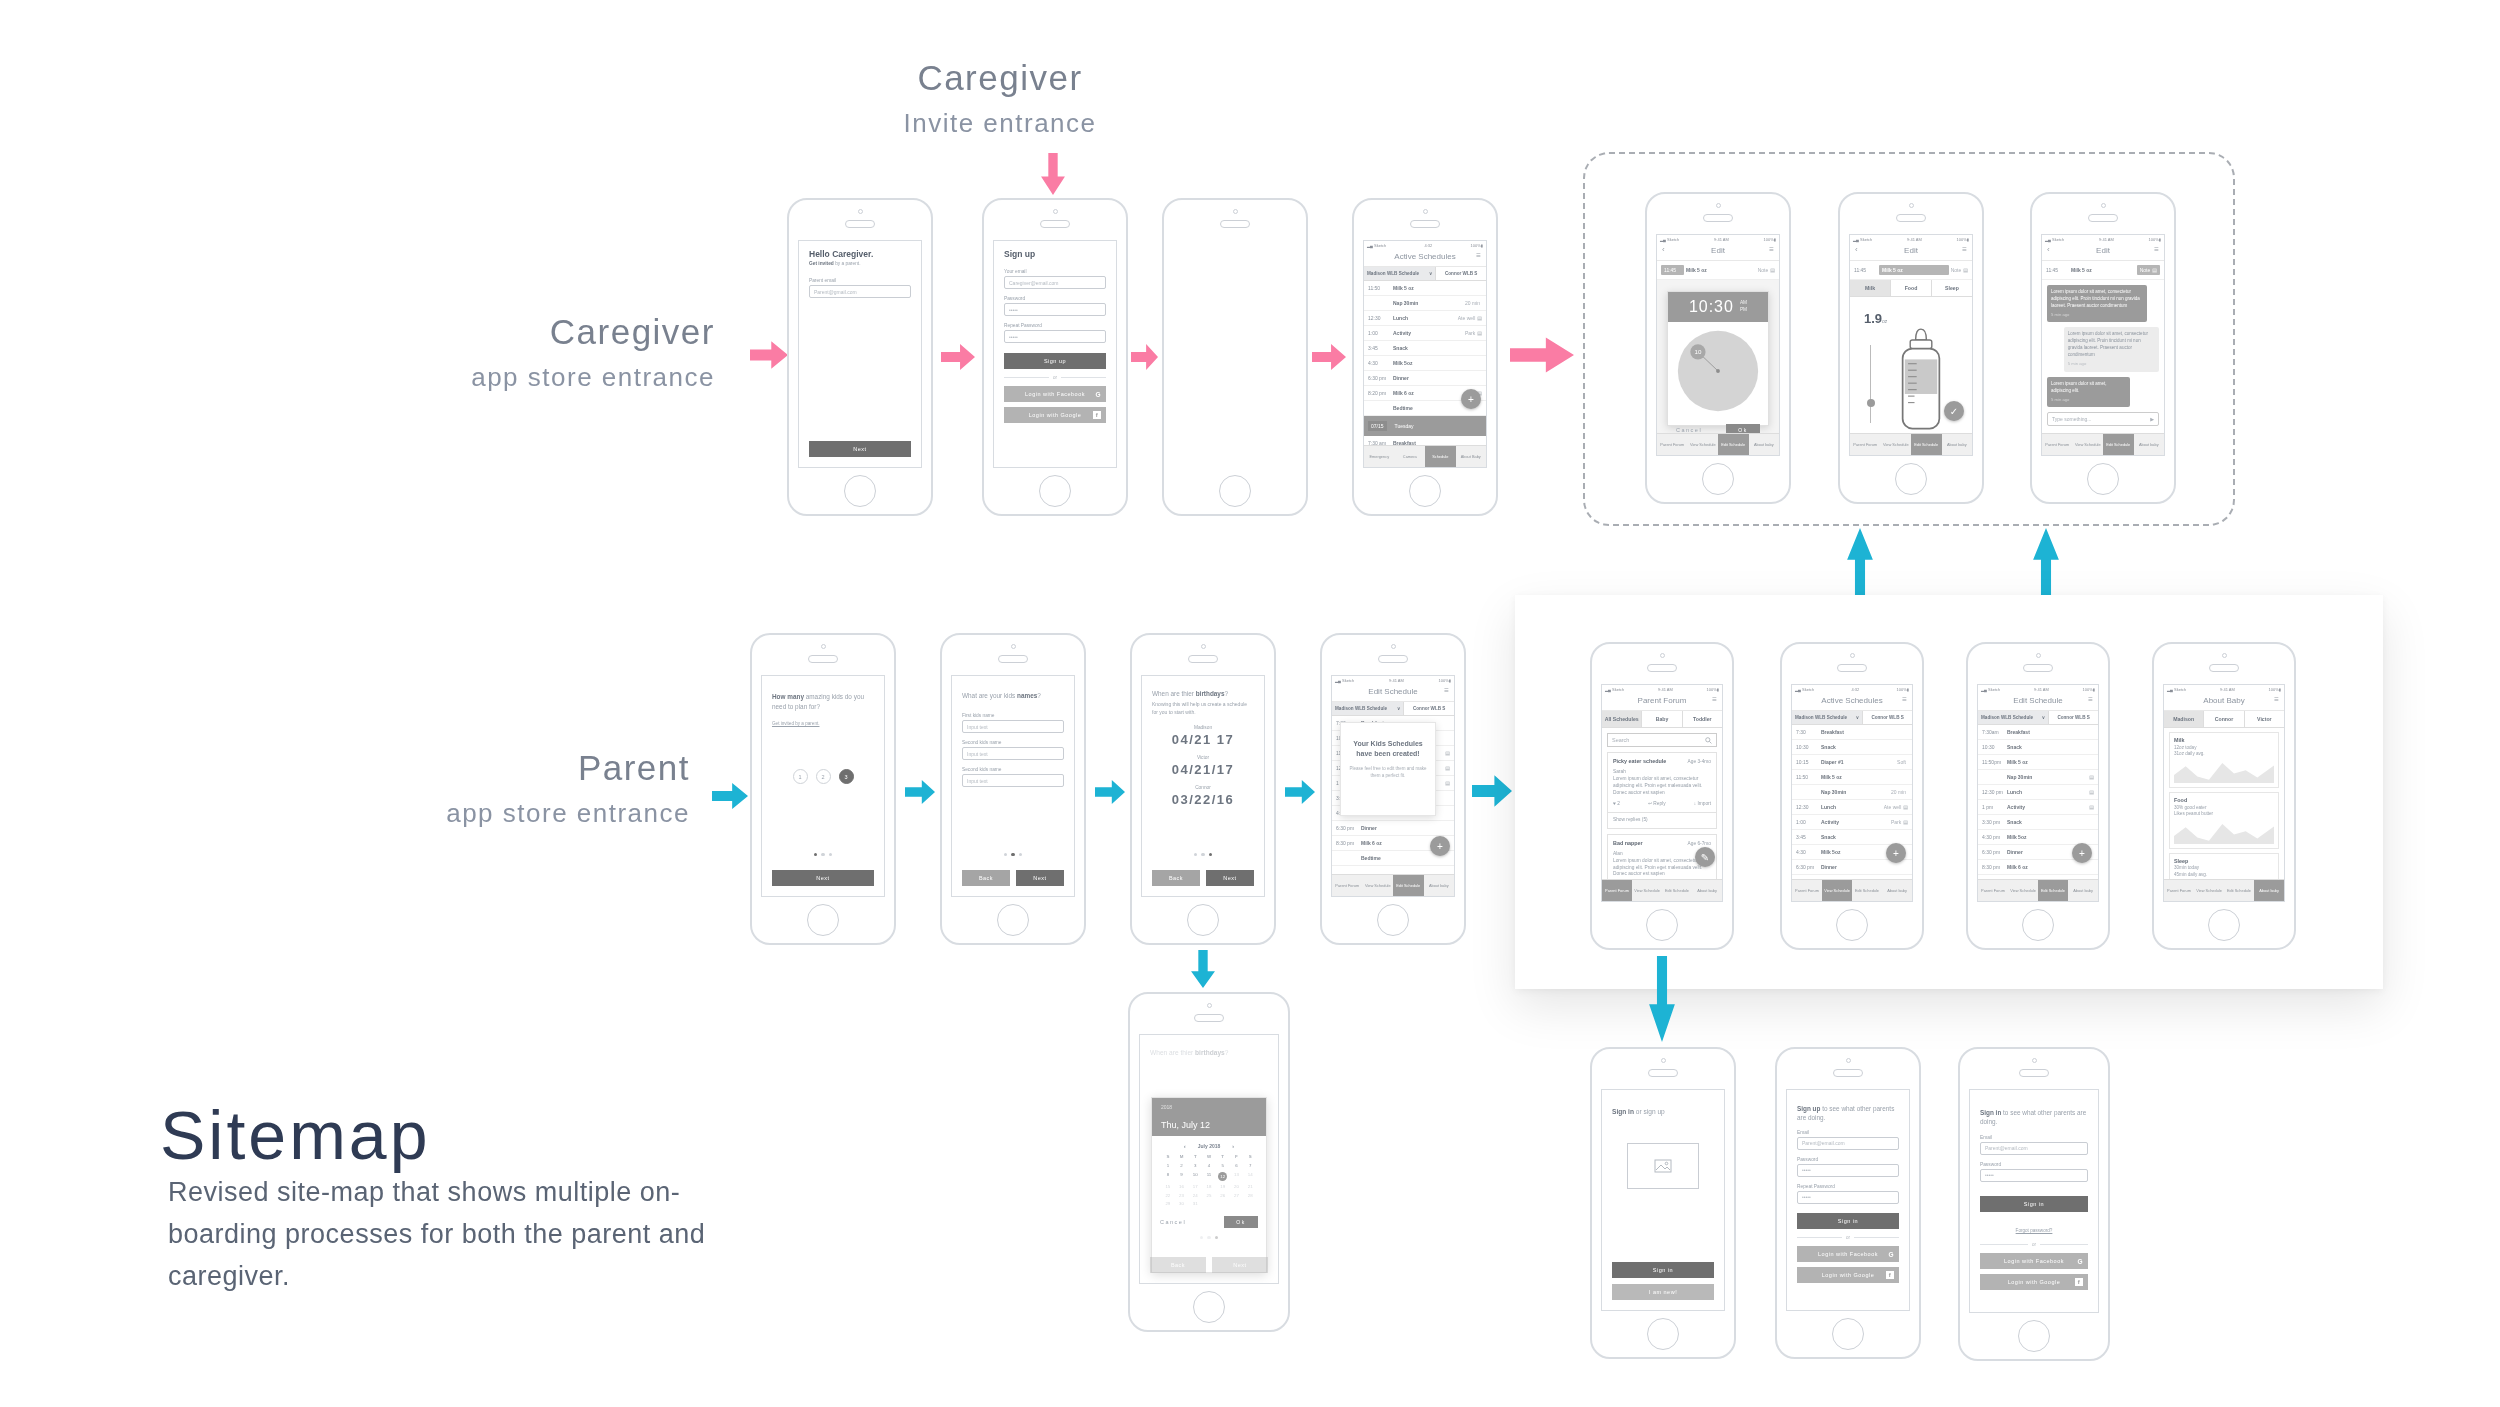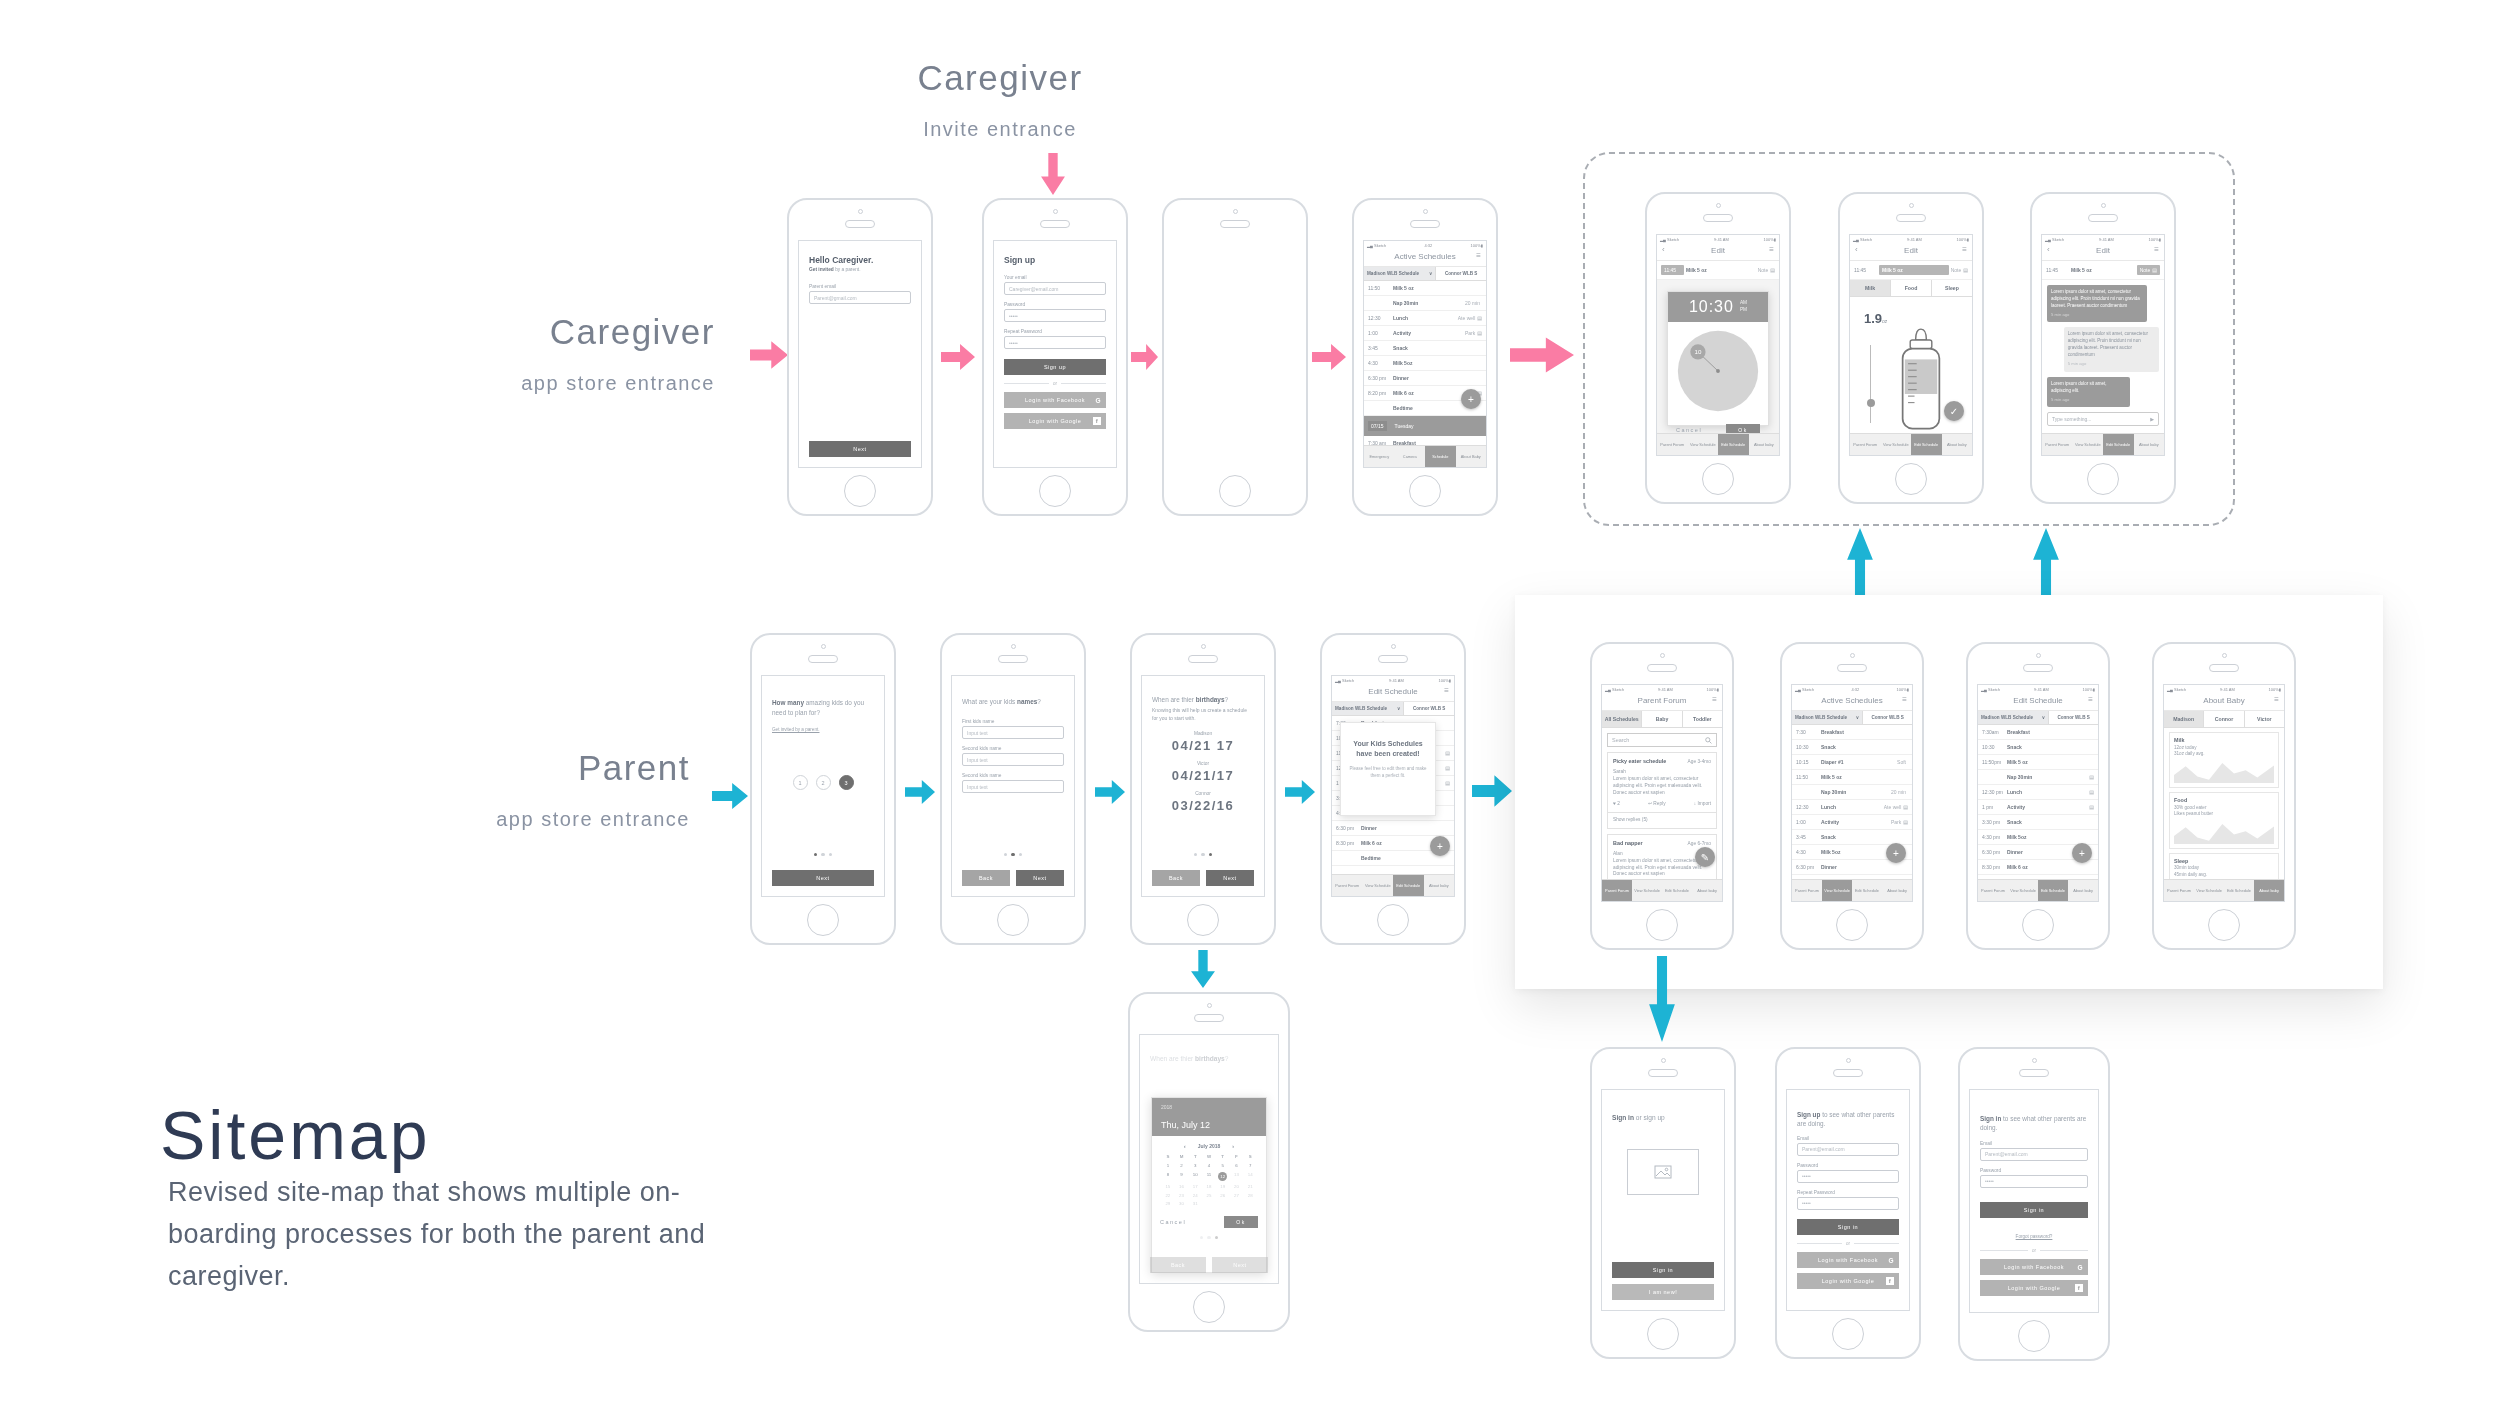--- a/index.html
+++ b/index.html
@@ -2,40 +2,40 @@
 <html><head>
 <meta charset="utf-8">
 <style>
 *{margin:0;padding:0;box-sizing:border-box}
 html,body{width:2500px;height:1407px}
 body{position:relative;background:#fff;font-family:"Liberation Sans",sans-serif;overflow:hidden}
 .abs{position:absolute}
 
 .biglab{color:#79818f;letter-spacing:1.5px}
 .biglab .l1{font-size:35px}
-.biglab .l2{font-size:20px;color:#8a93a3;margin-top:20px}
+.biglab .l2{font-size:26px;color:#8a93a3;margin-top:10px}
 .center{text-align:center}.right{text-align:right}
 .sitemap-title{font-size:68px;letter-spacing:3px;color:#2f3b54}
 .sitemap-desc{font-size:27px;line-height:1.55;color:#5a6474;letter-spacing:.5px}
 
 .arrow{position:absolute}
 .pink{background:#fa7ca4}.teal{background:#1db3d4}
 .ar-r{clip-path:polygon(0 32%,56% 32%,56% 4%,100% 50%,56% 96%,56% 68%,0 68%)}
 .ar-d{clip-path:polygon(32% 0,68% 0,68% 56%,96% 56%,50% 100%,4% 56%,32% 56%)}
 .ar-u{clip-path:polygon(50% 0,96% 44%,68% 44%,68% 100%,32% 100%,32% 44%,4% 44%)}
 
 .dashedbox{position:absolute;border:2px dashed #a9adb3;border-radius:26px}
 .panel{position:absolute;background:#fff;box-shadow:0 18px 45px rgba(0,0,0,.10),0 2px 8px rgba(0,0,0,.05)}
 
 .ph{position:absolute;width:146px;height:318px;border:2px solid #d8dce1;border-radius:20px;background:#fff}
 .cam{position:absolute;top:9px;left:50%;margin-left:-2.5px;width:5px;height:5px;border:1px solid #ccd0d6;border-radius:50%}
 .spk{position:absolute;top:20px;left:50%;margin-left:-15px;width:30px;height:8px;border:1px solid #ccd0d6;border-radius:4px}
 .hm{position:absolute;bottom:7px;left:50%;margin-left:-16px;width:32px;height:32px;border:1px solid #ccd0d6;border-radius:50%}
 .scr{position:absolute;top:40px;left:9px;right:9px;bottom:46px;border:1px solid #d8dce1;overflow:hidden;background:#fff}
-.pad{padding:14px 10px}
+.pad{padding:8px 10px}
 
 .t-title{font-size:8.5px;color:#555e6b;font-weight:bold}
 .t-sub{font-size:4.8px;color:#9aa2ac;margin-top:2px}
 .t-sub b{color:#6d7580}
 .t-body{font-size:5px;color:#9aa2ac;line-height:1.55;margin-top:4px}
 .fl{font-size:4.8px;color:#9aa2ac;margin:7px 0 2px}
 .inp{border:1px solid #c9cdd3;border-radius:2px;height:13px;font-size:5px;color:#b4bac1;display:flex;align-items:center;padding:0 4px}
 .btn{height:16px;display:flex;align-items:center;justify-content:center;font-size:5.5px;color:#fff;letter-spacing:.5px}
 .dark{background:#6f6f6f}.mid{background:#a5a5a5}.light{background:#b9b9b9}
 .or{display:flex;align-items:center;gap:4px;font-size:4.5px;color:#b0b5bb;margin:6px 0}

